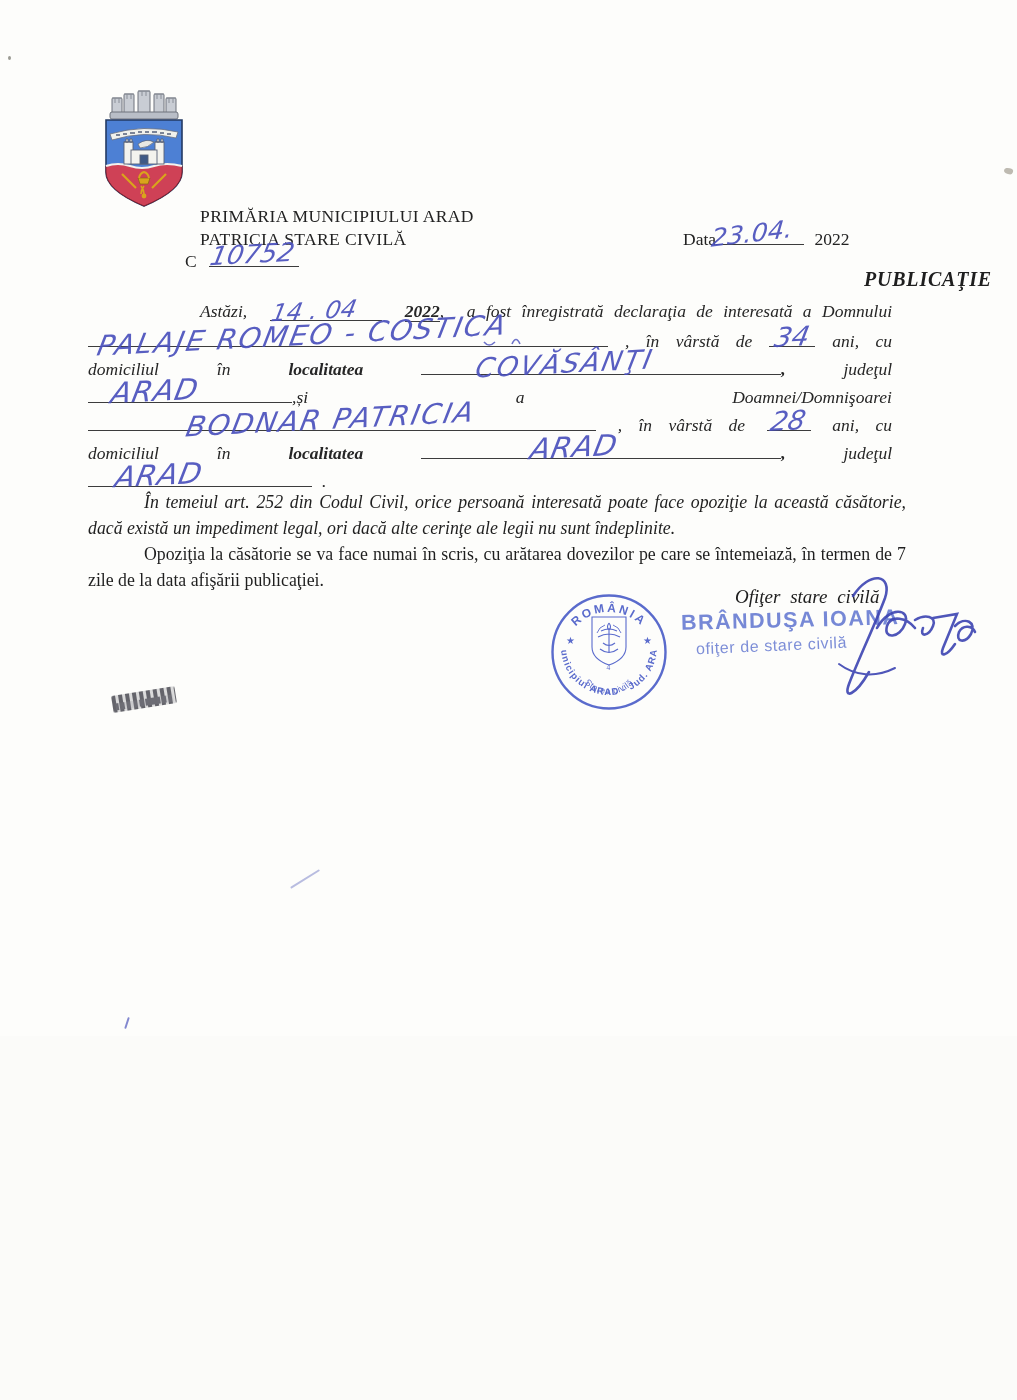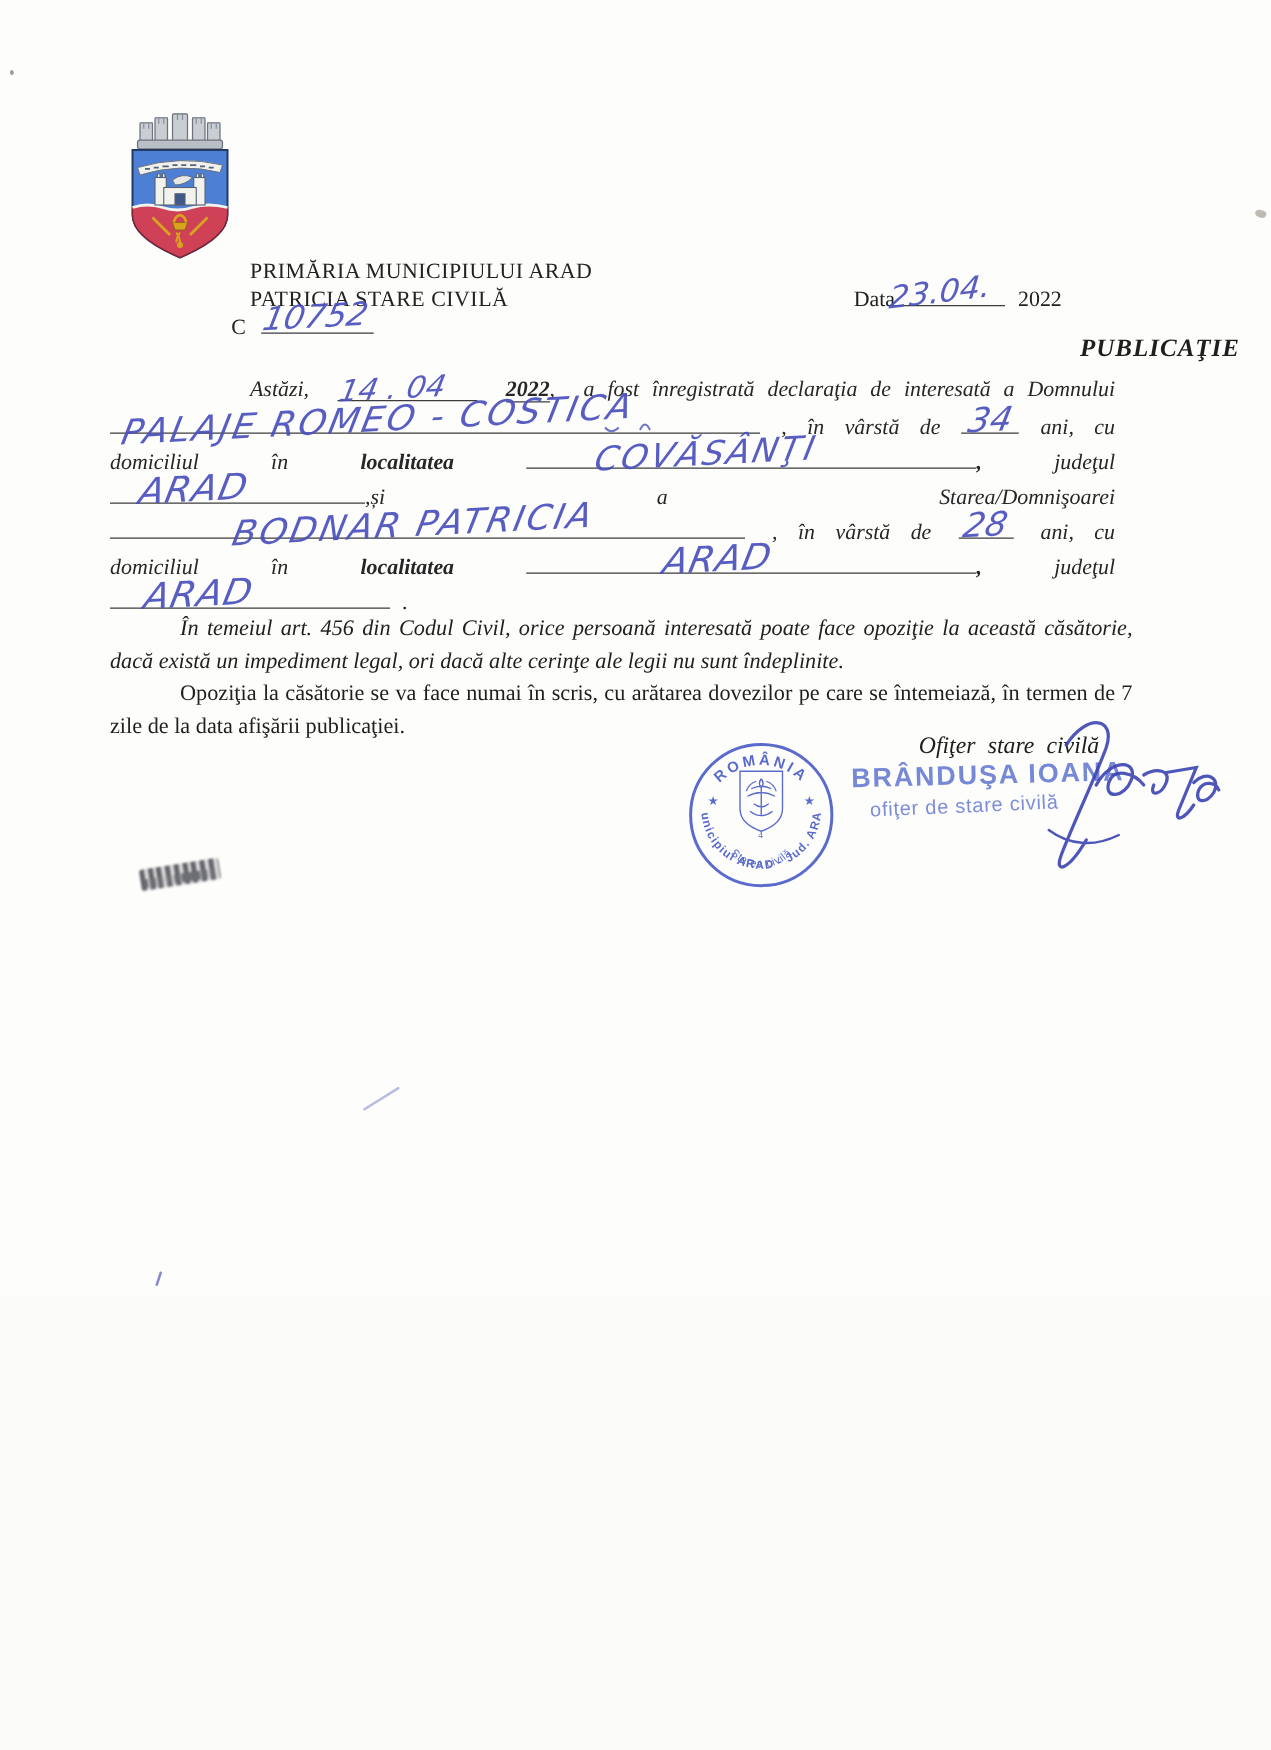--- a/index.html
+++ b/index.html
@@ -138,21 +138,21 @@
     <span>domiciliul</span>
     <span>în</span>
     <span class="b">localitatea</span>
     <span><span class="blank" style="width:360px;"><span class="hw" style="left:56px;bottom:-5px;font-size:27px;letter-spacing:2px;">COVĂSÂNŢI</span></span><span class="b">,</span></span>
     <span>judeţul</span>
   </div>
 
   <div class="bline" style="left:88px;top:385px;width:804px;">
     <span><span class="blank" style="width:204px;"><span class="hw" style="left:24px;bottom:-6px;font-size:29px;letter-spacing:1px;">ARAD</span></span><span>,și</span></span>
     <span>a</span>
-    <span>Starea/Domnişoarei</span>
+    <span>Doamnei/Domnişoarei</span>
   </div>
 
   <div class="bline" style="left:88px;top:413px;width:804px;">
     <span class="blank" style="width:508px;">
         <span class="hw" style="left:100px;bottom:-6px;font-size:28px;letter-spacing:2px;">BODNAR PATRICIA</span>
       </span>
     <span class="ws2">, în vârstă de</span>
     <span class="blank" style="width:44px;">
         <span class="hw" style="left:4px;bottom:-6px;font-size:27px;">28</span>
       </span>
@@ -167,21 +167,21 @@
     <span>judeţul</span>
   </div>
 
   <div class="bline" style="left:88px;top:469px;width:400px;justify-content:flex-start;gap:10px;">
     <span class="blank" style="width:224px;">
         <span class="hw" style="left:28px;bottom:-6px;font-size:29px;letter-spacing:1px;">ARAD</span>
       </span>
     <span>.</span>
   </div>
 
-  <div class="par it" style="top:489px;">În temeiul art. 456 din Codul Civil, orice persoană interesată poate face opoziţie la această căsătorie, dacă există un impediment legal, ori dacă alte cerinţe ale legii nu sunt îndeplinite.</div>
+  <div class="par it" style="top:489px;">În temeiul art. 252 din Codul Civil, orice persoană interesată poate face opoziţie la această căsătorie, dacă există un impediment legal, ori dacă alte cerinţe ale legii nu sunt îndeplinite.</div>
   <div class="par" style="top:541px;">Opoziţia la căsătorie se va face numai în scris, cu arătarea dovezilor pe care se întemeiază, în termen de 7 zile de la data afişării publicaţiei.</div>
 
   <svg class="roundstamp" viewBox="0 0 122 122" style="opacity:.88;">
     <defs>
       <path id="arcTop" d="M16,66 A45,45 0 0 1 106,66"></path>
       <path id="arcBottom" d="M13,56 A48,48 0 0 0 109,56"></path>
       <path id="arcInner" d="M28,70 A33,33 0 0 0 94,70"></path>
     </defs>
     <circle cx="61" cy="61" r="56.5" fill="none" stroke="#4457c6" stroke-width="2.4"></circle>
     <text font-family="Liberation Sans, sans-serif" font-size="12" font-weight="bold" fill="#4457c6" letter-spacing="2.5">

